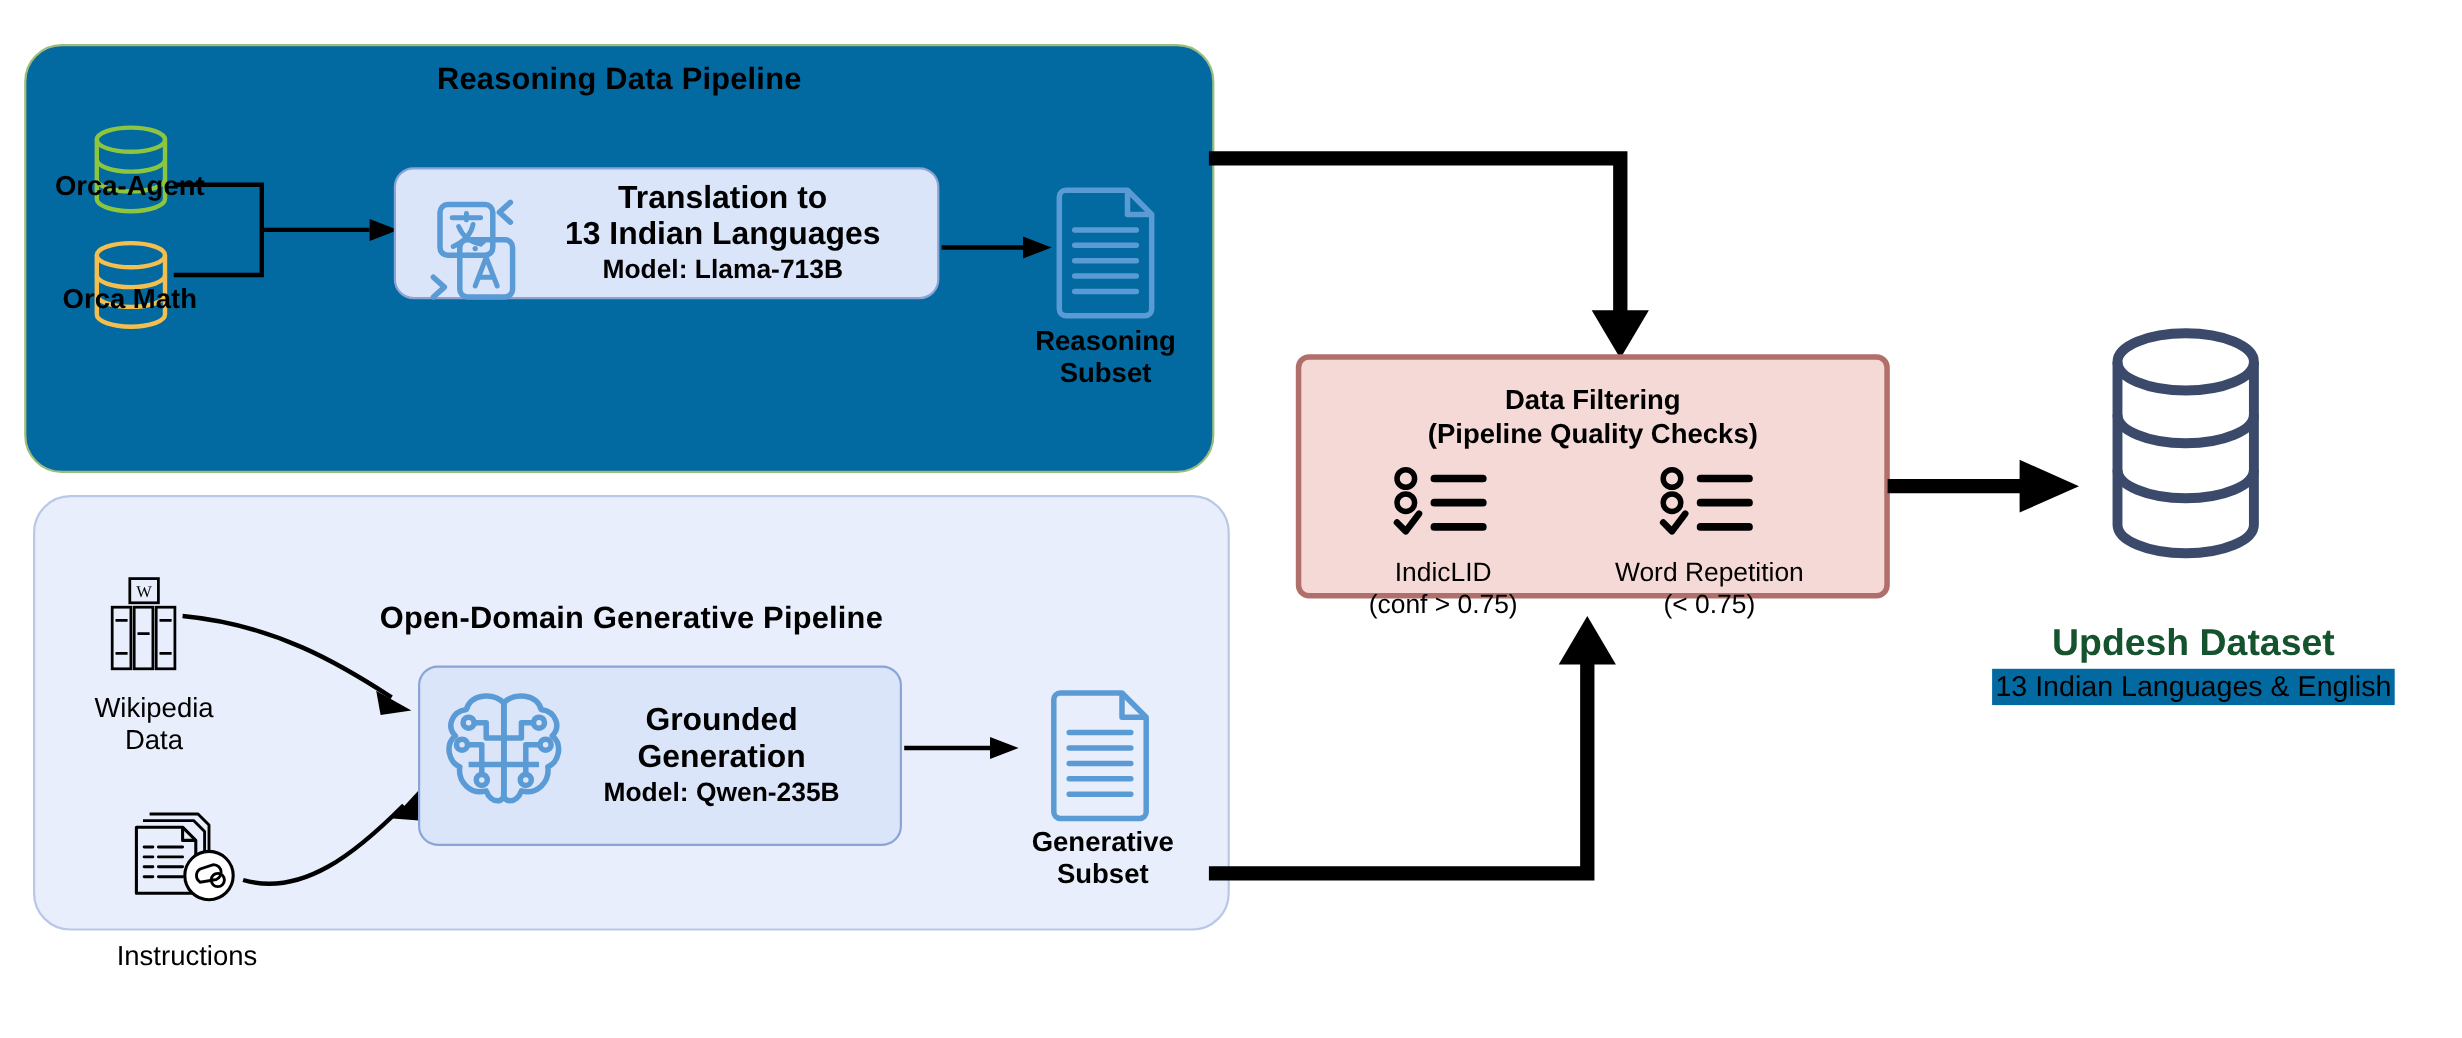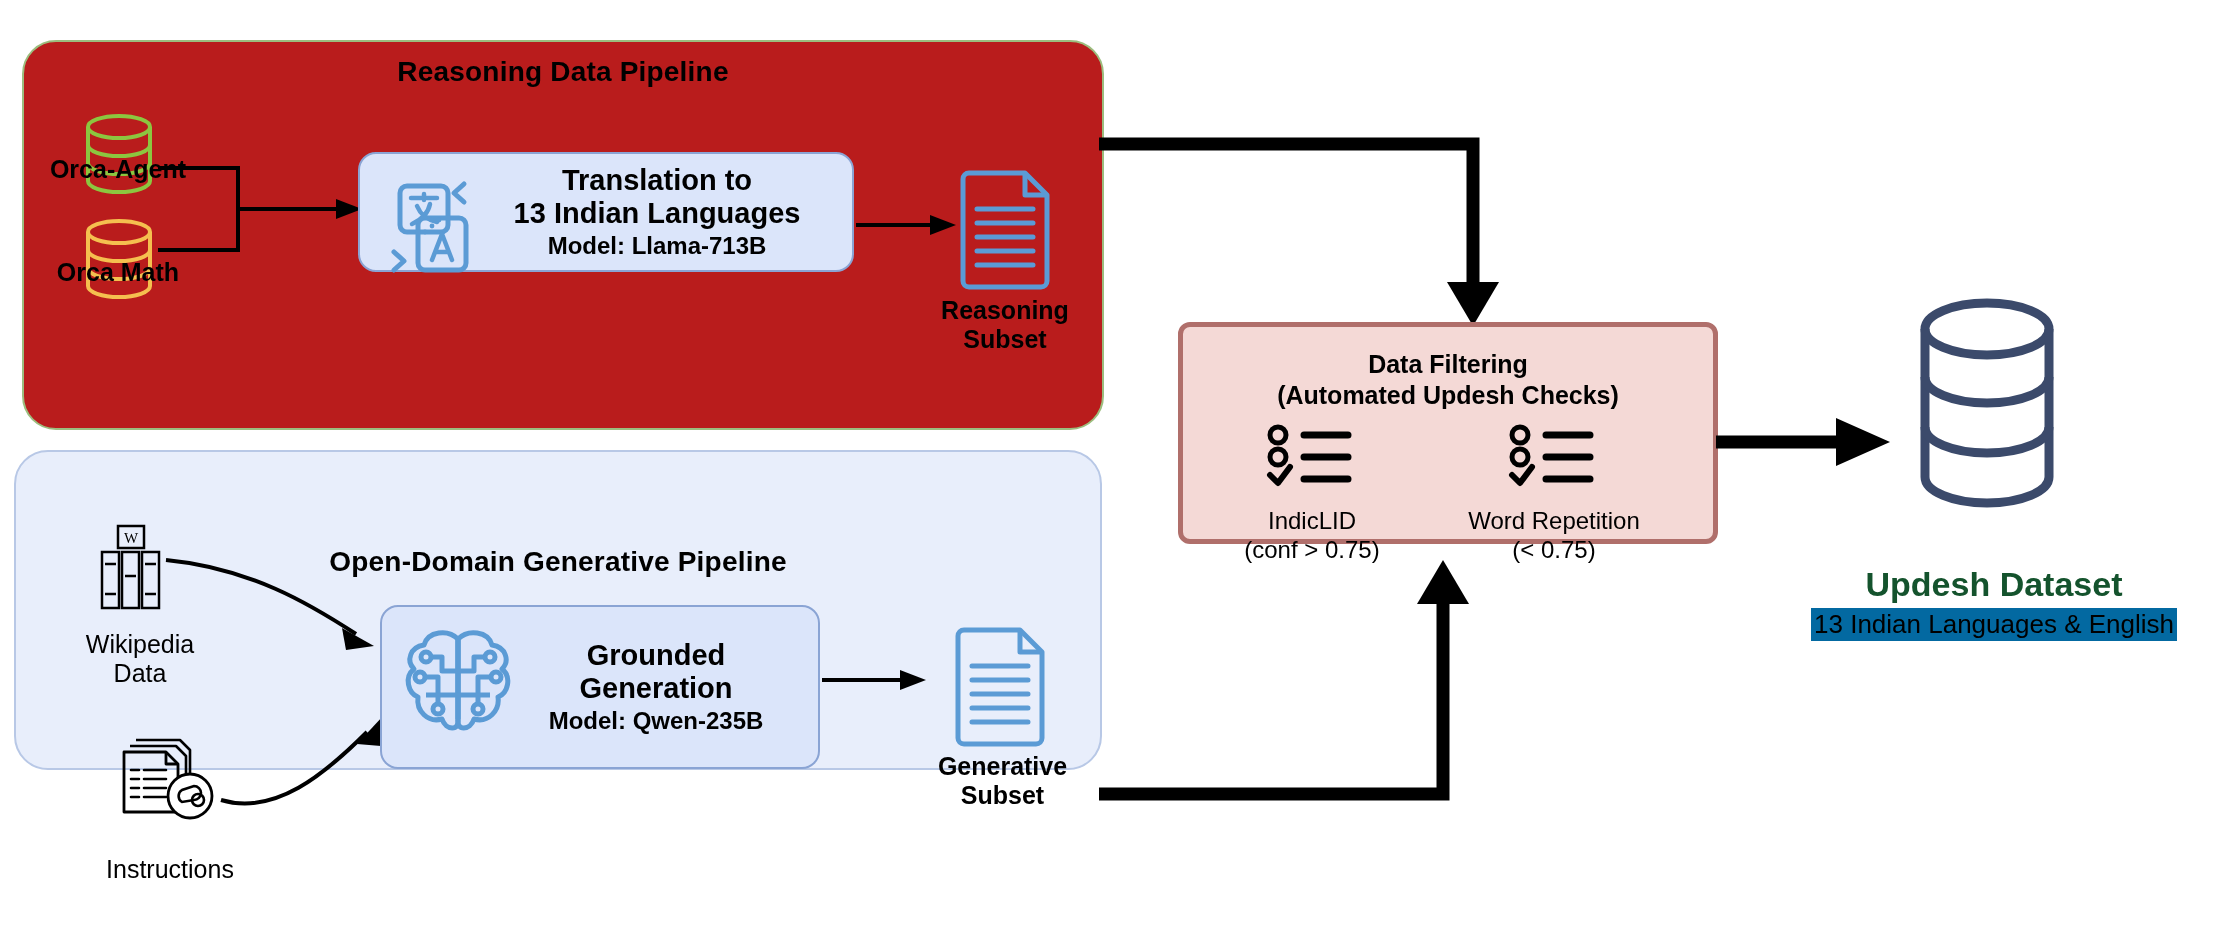--- a/index.html
+++ b/index.html
@@ -19,26 +19,26 @@
   }
   
   .panel {
     position: absolute;
     box-sizing: border-box;
     border-radius: 34px;
   }
   #reasoning-panel {
     left: 22px;  top: 40px;
     width: 1082px; height: 390px;
-    background: #b91c1c;
+    background: #0369a1;
     border: 2px solid #9cbd7e;
   }
   #generative-panel {
-    left: 14px;  top: 450px;
-    width: 1088px; height: 320px;
+    left: 30px;  top: 450px;
+    width: 1088px; height: 396px;
     background: #e8eefb;
     border: 2px solid #b8c8e6;
   }
   #filter-panel {
     position: absolute;
     left: 1178px; top: 322px;
     width: 540px; height: 222px;
     box-sizing: border-box;
     background: #f4d9d6;
     border: 5px solid #b06f6b;
@@ -321,21 +321,21 @@
   </svg>
 
   <svg class="icon-abs" style="left:1095px; top:518px;" width="400" height="290">
     <path d="M4 276 H348 V80" fill="none" stroke="#000" stroke-width="13"></path>
     <path d="M322 86 L348 42 L374 86 Z" fill="#000"></path>
   </svg>
 
   <div id="filter-panel">
     <div id="filter-heading">
       <div>Data Filtering</div>
-      <div>(Automated Updesh Checks)</div>
+      <div>(Pipeline Quality Checks)</div>
     </div>
 
     <div class="check-group" id="check-group-1">
       <svg width="92" height="64" viewBox="0 0 92 64" style="margin:0 auto;">
         <circle cx="12" cy="10" r="8" fill="none" stroke="#000" stroke-width="5"></circle>
         <circle cx="12" cy="32" r="8" fill="none" stroke="#000" stroke-width="5"></circle>
         <path d="M4 50 L12 58 L24 42" fill="none" stroke="#000" stroke-width="6" stroke-linecap="round" stroke-linejoin="round"></path>
         <path d="M38 10 h44 M38 32 h44 M38 54 h44" stroke="#000" stroke-width="7" stroke-linecap="round"></path>
       </svg>
       <div class="check-caption">IndicLID</div>

